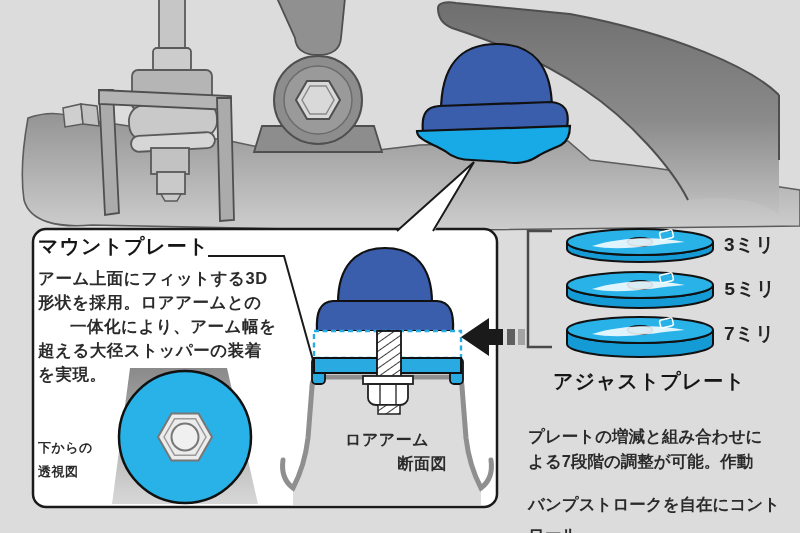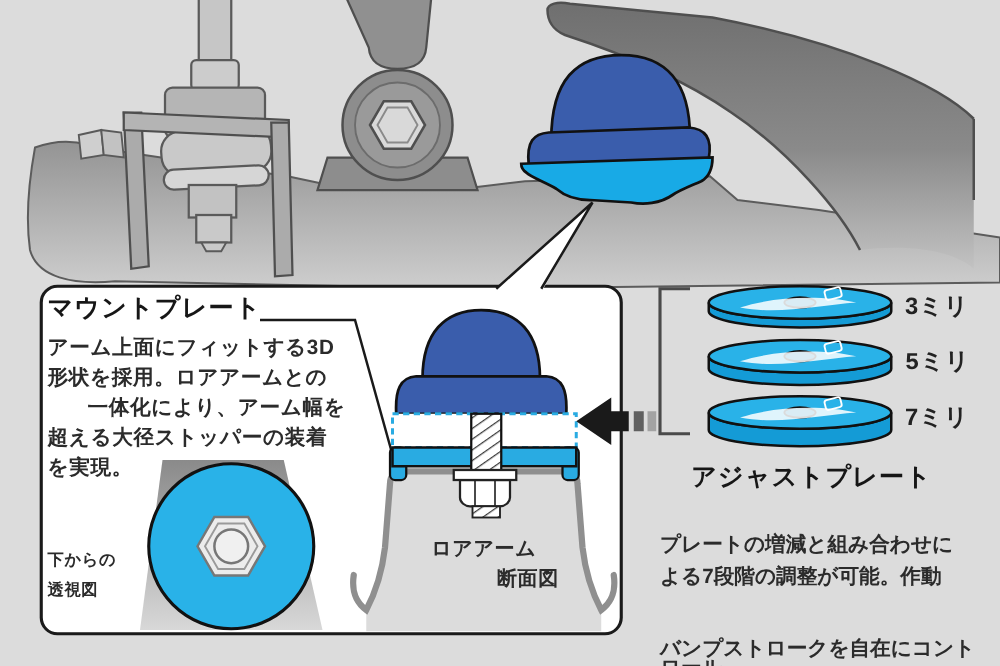--- a/index.html
+++ b/index.html
@@ -181,16 +181,16 @@
 <div class="txt xsection-caption" style="left:327px;top:452px;text-align:right;">断面図</div>
 
 <div class="txt mm-label" style="left:724px;top:232px;">3ミリ</div>
 <div class="txt mm-label" style="left:724px;top:276px;font-family:Liberation Mono, monospace;">5ミリ</div>
 <div class="txt mm-label" style="left:724px;top:321px;">7ミリ</div>
 
 <div class="txt section-title" style="left:553px;top:368px;">アジャストプレート</div>
 
 <div class="txt right-line" style="left:528px;top:396px;">プレートの増減と組み合わせに</div>
 <div class="txt right-line" style="left:528px;top:420.5px;">よる7段階の調整が可能。作動</div>
-<div class="txt right-line" style="left:528px;top:479px;">バンプストロークを自在にコント</div>
+<div class="txt right-line" style="left:528px;top:464px;">バンプストロークを自在にコント</div>
 <div class="txt right-line" style="left:528px;top:494px;">ロール。</div>
 
 </div>
 
 </body></html>

